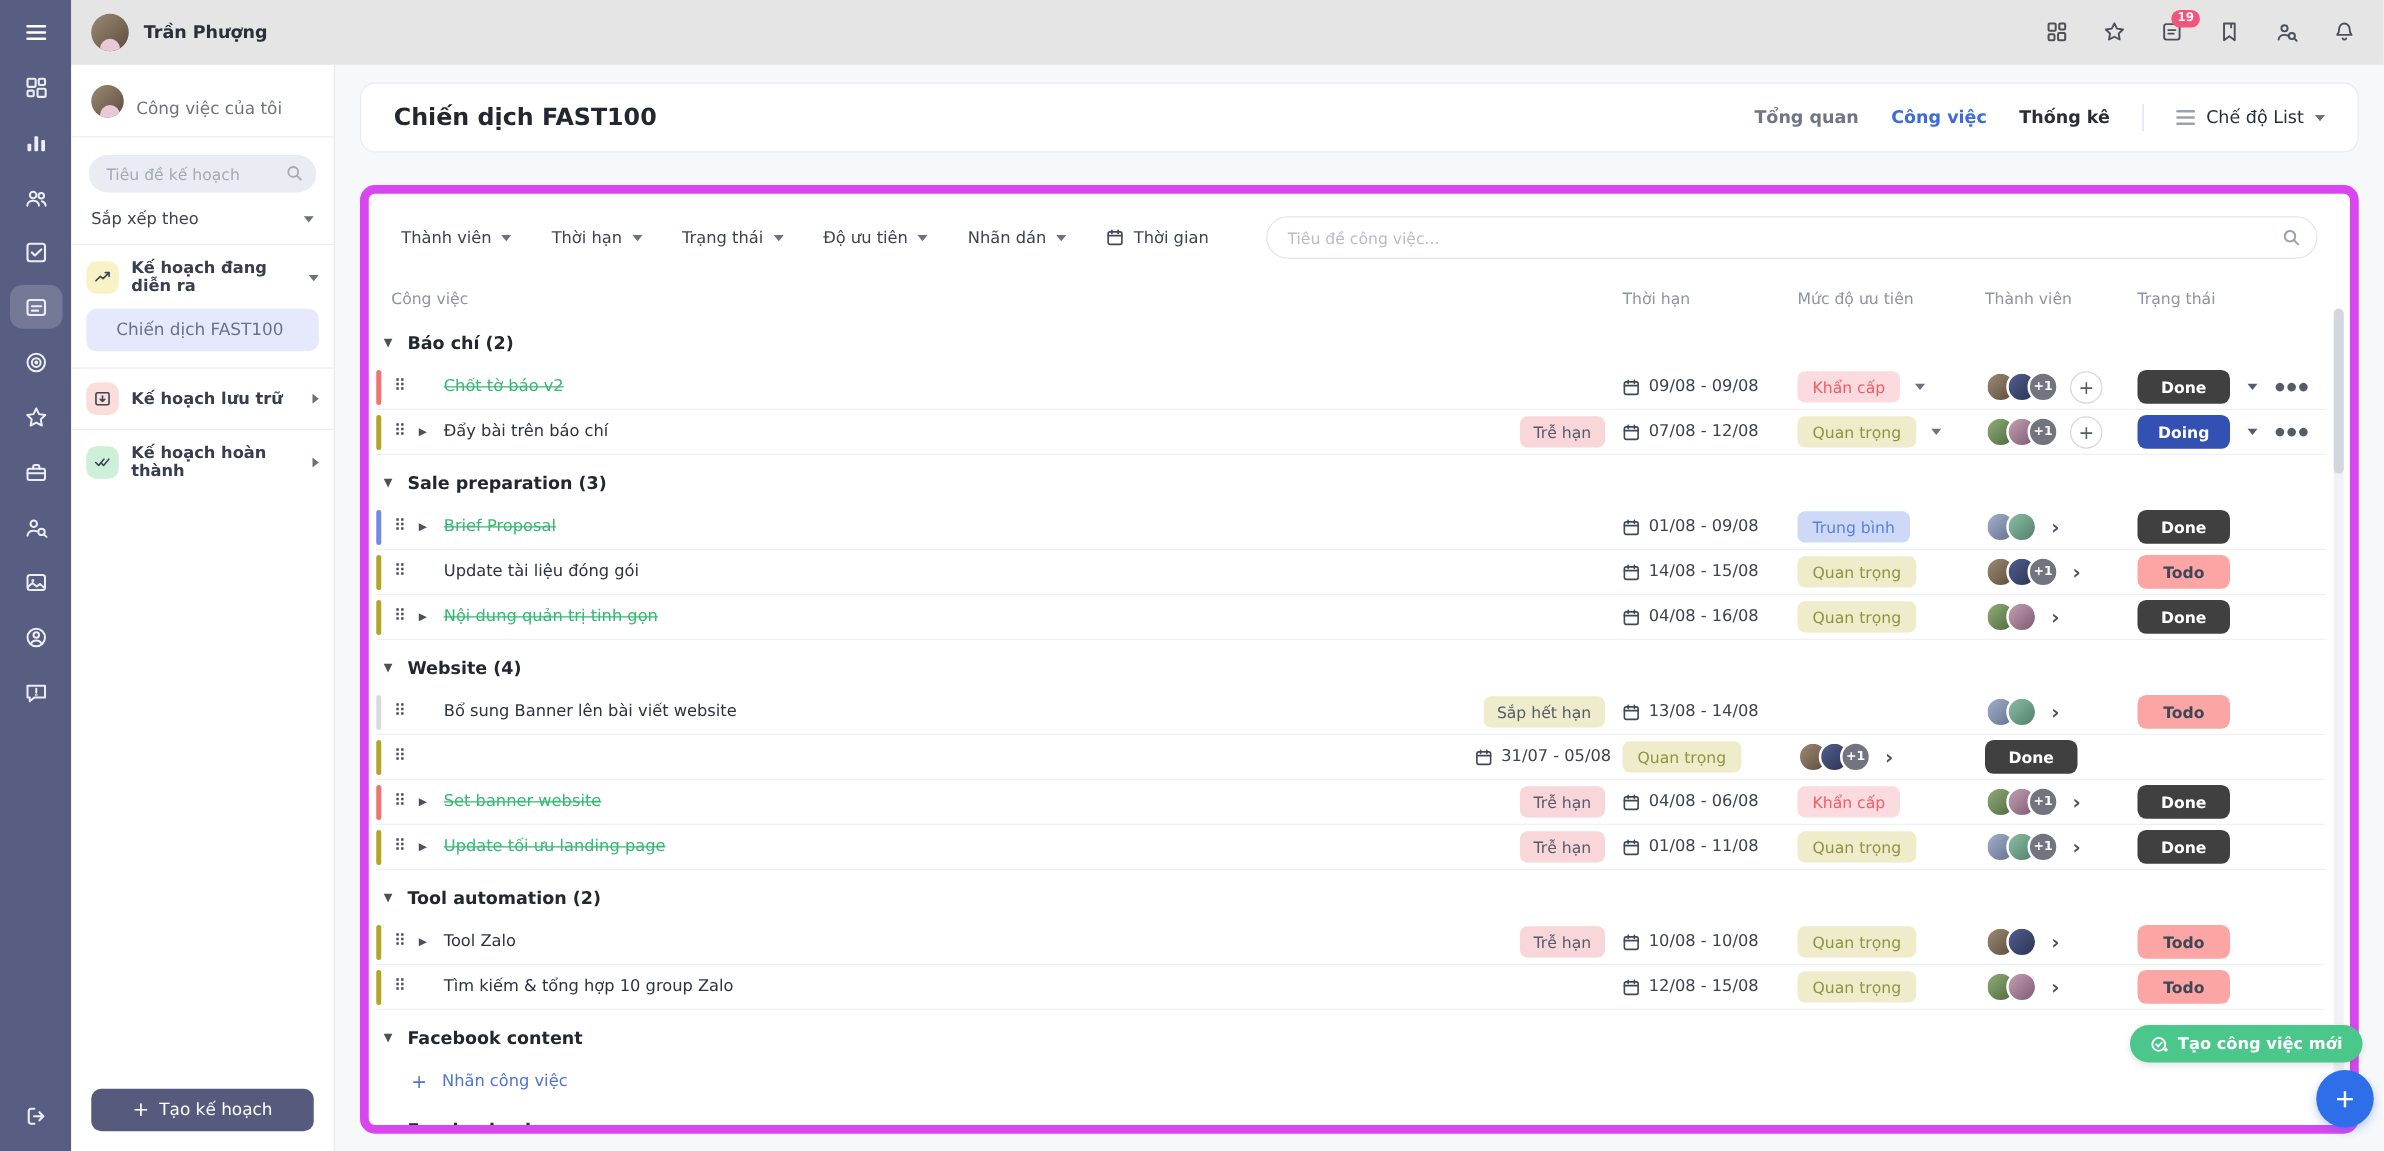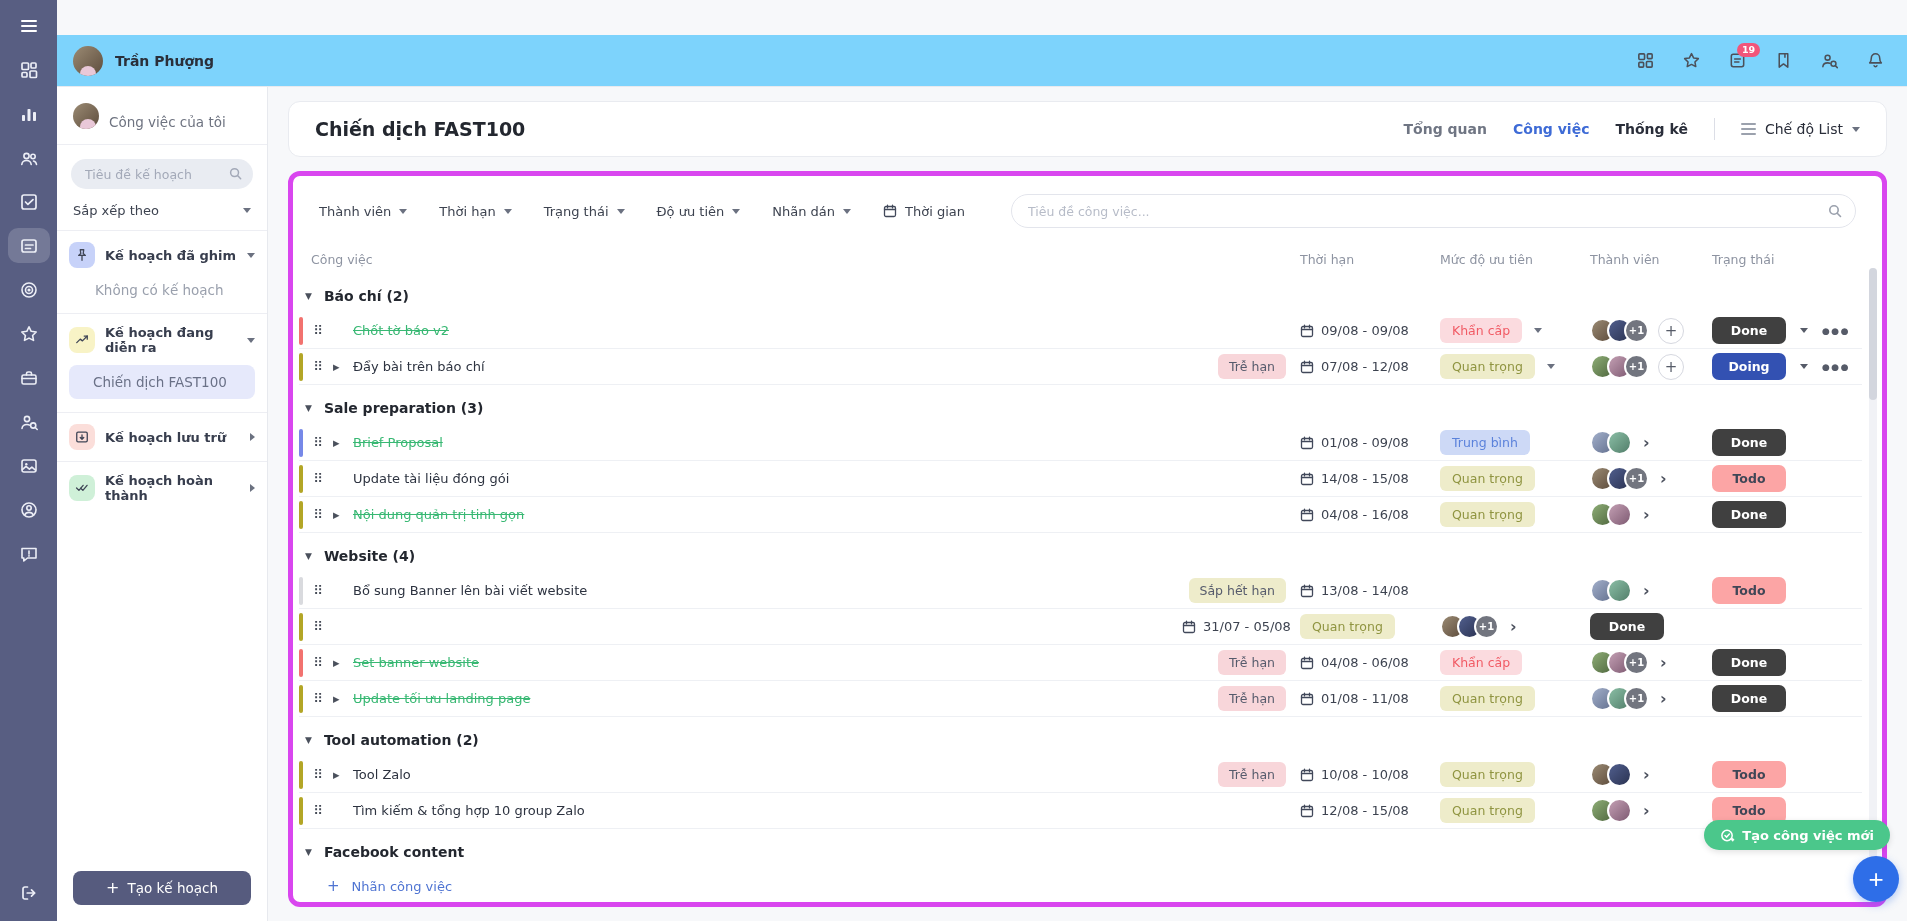--- a/index.html
+++ b/index.html
@@ -11,21 +11,21 @@
   .rail { width:57px; background:#585e82; display:flex; flex-direction:column; align-items:center; flex-shrink:0; }
   .rail .burger { margin:16px 0 10px; cursor:pointer; }
   .rail-icons { display:flex; flex-direction:column; align-items:center; gap:9px; margin-top:6px; flex:1; }
   .rail-item { width:42px; height:35px; display:flex; align-items:center; justify-content:center; color:#eceef6; border-radius:10px; cursor:pointer; }
   .rail-item.active { background:rgba(255,255,255,.17); }
   .rail-bottom { margin:0 0 18px; color:#eceef6; }
   .ric { width:20px; height:20px; display:block; }
 
   
   .rightcol { flex:1; display:flex; flex-direction:column; min-width:0; }
-  .topbar { height:52px; background:#7dd3fc; border-bottom:1px solid #e8eaef; display:flex; align-items:center; padding:0 22px 0 16px; flex-shrink:0;margin-top:35px; }
+  .topbar { height:52px; background:#e5e5e5; border-bottom:1px solid #e8eaef; display:flex; align-items:center; padding:0 22px 0 16px; flex-shrink:0; }
   .tb-user { display:flex; align-items:center; gap:12px; }
   .avatar { width:30px; height:30px; border-radius:50%; background:linear-gradient(135deg,#9b8b74,#5d4c3c); position:relative; overflow:hidden; }
   .avatar::after{ content:""; position:absolute; left:7px; bottom:-2px; width:16px; height:12px; border-radius:8px 8px 0 0; background:#e9c8d8; }
   .tb-name { font-size:14px; font-weight:600; color:#2a2f3a; }
   .tb-icons { margin-left:auto; display:flex; align-items:center; gap:27px; color:#4b5059; }
   .tb-ic { position:relative; cursor:pointer; display:flex; }
   .tic { width:19px; height:19px; }
   .tb-badge { position:absolute; top:-8px; left:9px; background:#f2557a; color:#fff; font-size:9.5px; font-weight:700; padding:2px 5px; border-radius:8px; line-height:1; }
 
   .content { flex:1; display:flex; min-height:0; }
@@ -62,21 +62,21 @@
   .tabs { margin-left:auto; display:flex; align-items:center; gap:26px; font-size:14px; }
   .tab { color:#6f7583; cursor:pointer;font-weight:bold; }
   .tab.active { color:#3e6bd6; font-weight:700; }
   .tab.dark { color:#2a2e3a; }
   .tab-div { width:1px; height:22px; background:#dcdee6; }
   .viewmode { display:flex; align-items:center; gap:9px; color:#2a2e3a; cursor:pointer; }
   .list-ic { display:flex; flex-direction:column; gap:2.5px; }
   .list-ic i { width:15px; height:2.5px; background:#9ba1ad; border-radius:1px; }
   .viewmode .tri { color:#6b7180; }
 
-  .table-card { background:#fff; border:5px solid #d946ef; border-radius:12px; margin-top:14px; flex:1; position:relative; overflow:hidden; display:flex; flex-direction:column; }
+  .table-card { background:#fff; border:7px solid #d946ef; border-radius:12px; margin-top:26px; flex:1; position:relative; overflow:hidden; display:flex; flex-direction:column; }
   .filters { display:flex; align-items:center; padding:18px 26px 12px; gap:32px; font-size:13px; color:#3d4350; flex-shrink:0; }
   .filter { display:flex; align-items:center; gap:8px; cursor:pointer; white-space:nowrap; }
   .filter .tri { color:#6b7180; }
   .cal-ic { width:14px; height:14px; color:#41485a; }
   .task-search { flex:1; position:relative; margin-left:14px; }
   .task-search input { width:100%; height:34px; border:1px solid #e3e5ec; border-radius:18px; outline:none; padding:0 38px 0 16px; font-size:12.5px; color:#4a4f5c; font-family:inherit; }
   .task-search input::placeholder { color:#b7bcc8; }
   .tsearch-ic { position:absolute; right:13px; top:9px; width:16px; height:16px; color:#9aa0ac; }
 
   .cols-hd { display:grid; grid-template-columns:4px 30px 18px minmax(0,1fr) 118px 140px 150px 122px 150px; padding:12px 20px 6px 6px; font-size:12.5px; color:#8d93a1; flex-shrink:0; }
@@ -292,33 +292,20 @@
           <svg class="psearch-ic" viewBox="0 0 16 16" fill="none" stroke="currentColor" stroke-width="1.6" stroke-linecap="round">
               <circle cx="7" cy="7" r="4.2"></circle>
               <path d="M10.5 10.5l3 3"></path>
             </svg>
         </div>
         <div class="sortrow">
           <span>Sắp xếp theo</span>
           <span class="tri" style="color:#6b7180;"></span>
         </div>
 
-        <div class="psection">
-          <div class="psec-hd">
-            <span class="psec-ic bg-pin">
-                <svg class="sic" viewBox="0 0 16 16" fill="none" stroke="currentColor" stroke-width="1.5" stroke-linejoin="round" stroke-linecap="round">
-                  <path d="M6 2h4l-.6 4.2 2.4 2.3H4.2l2.4-2.3z"></path>
-                  <path d="M8 8.5V14"></path>
-                </svg>
-              </span>
-            <span class="psec-label">Kế hoạch đã ghim</span>
-            <span class="tri psec-caret"></span>
-          </div>
-          <div class="psec-empty">Không có kế hoạch</div>
-        </div>
 
         <div class="psection">
           <div class="psec-hd">
             <span class="psec-ic bg-trend">
                 <svg class="sic" viewBox="0 0 16 16" fill="none" stroke="currentColor" stroke-width="1.5" stroke-linecap="round" stroke-linejoin="round">
                   <path d="M2 11l4-4 2.5 2L14 3.5"></path>
                   <path d="M10.5 3.5H14V7"></path>
                 </svg>
               </span>
             <span class="psec-label">Kế hoạch đang diễn ra</span>

